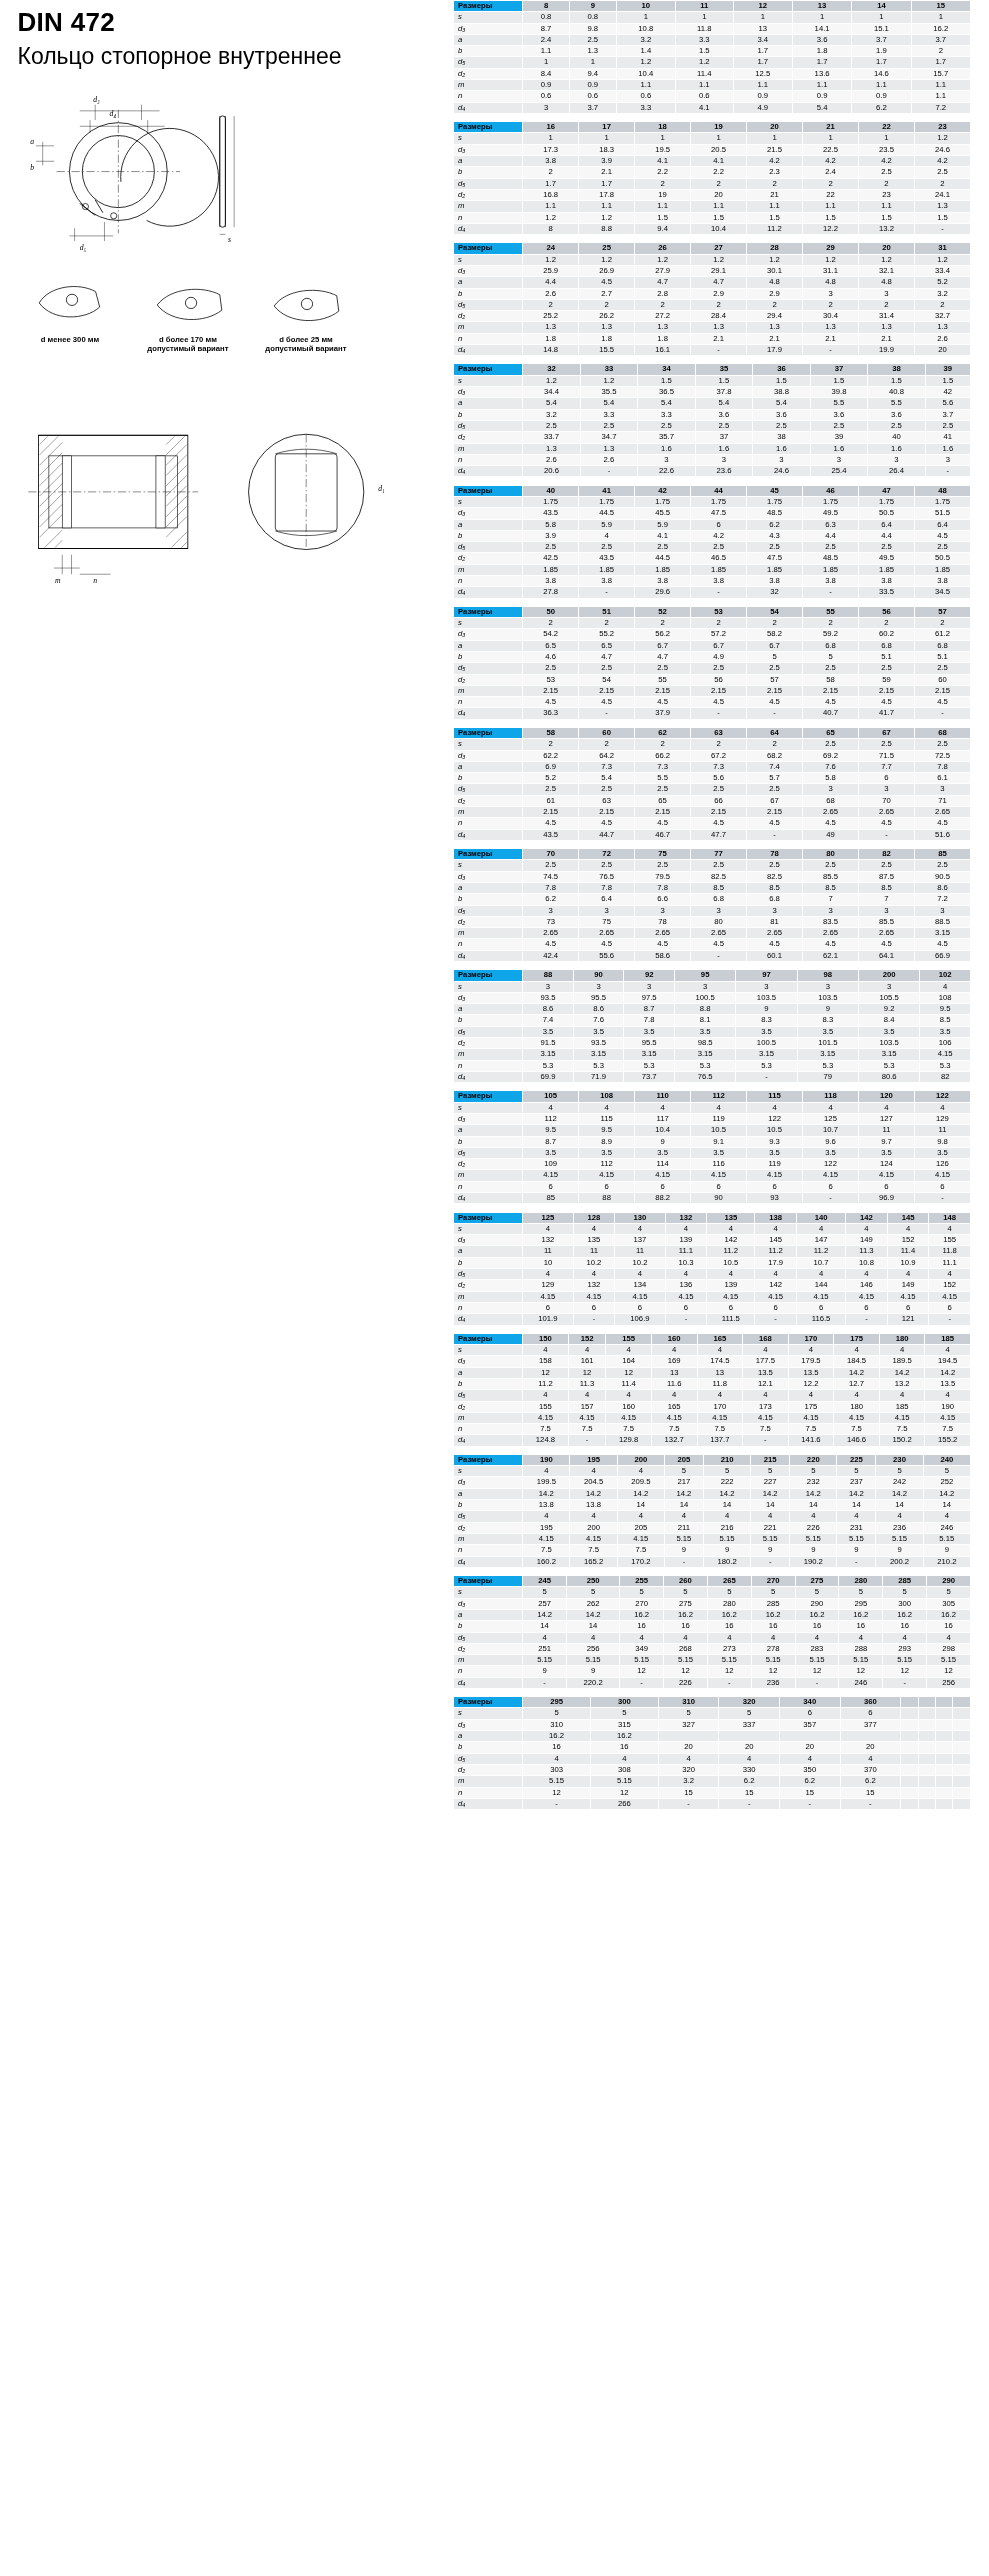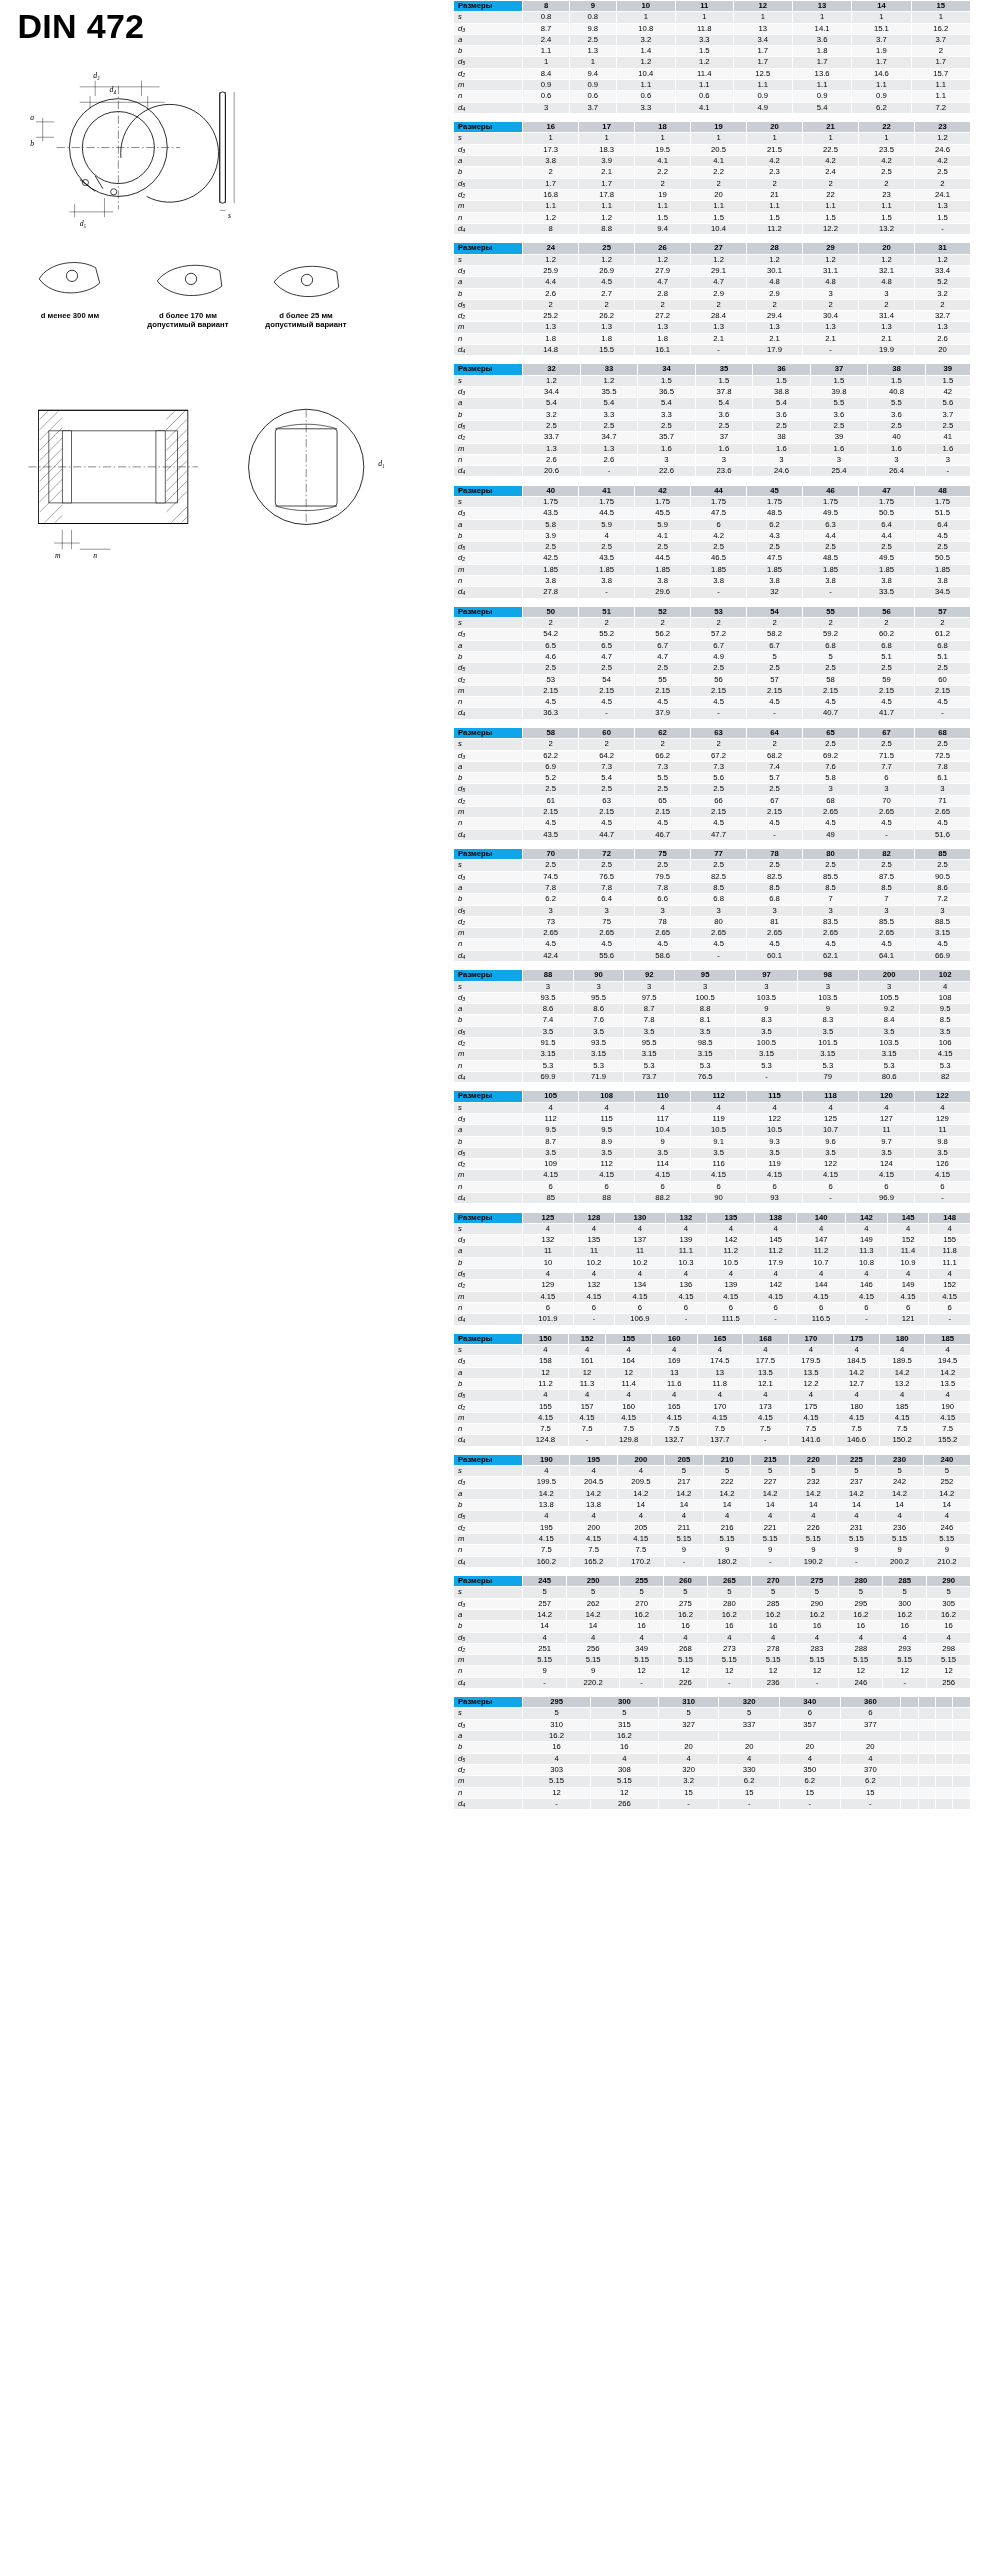--- a/index.html
+++ b/index.html
@@ -1,21 +1,21 @@
 <!DOCTYPE html>
 <html style="font-size:8.2px"><head>
 <meta charset="utf-8">
 <style>
   html,body{margin:0;padding:0;background:#ffffff;}
   body{width:989px;height:2603px;font-family:"Liberation Sans",sans-serif;color:#000;position:relative;}
   .page{position:relative;width:989px;height:2603px;}
 
   
   .left{position:absolute;left:0;top:0;width:453px;}
-  .title{font-size:34px;font-weight:bold;letter-spacing:0.3px;margin:7.2px 0 0 17.5px;}
+  .title{font-size:26px;font-weight:bold;letter-spacing:0.3px;margin:7.2px 0 0 17.5px;}
   .subtitle{font-size:23px;margin:5.2px 0 0 17.5px;font-weight:normal;}
 
   .figtop{position:relative;margin:13.4px 0 0 17.5px;width:422px;height:170px;}
   .figmid{position:relative;margin:13.4px 0 0 17.5px;width:422px;height:118px;font-weight:bold;}
   .figbot{position:relative;margin:18.5px 0 0 17.5px;width:422px;height:289px;}
 
   
   .tables{position:absolute;left:453px;top:0;width:536px;}
   table.t{border-collapse:collapse;width:518px;margin:0 0 7.2px 0;font-size:7.7px;}
   table.t td,table.t th{border:0.5px solid #ffffff;height:10.3px;line-height:10.3px;padding:0 2.1px;text-align:center;}
@@ -26,20 +26,21 @@
   table.t tr.hdr td.lbl{background:#0ea5e9;font-style:normal;font-weight:bold;text-align:left;}
 </style>
 </head>
 <body>
 
 <div class="page">
 
   <div class="left">
 
     <div class="title">DIN 472</div>
+    <div class="subtitle">Кольцо стопорное внутреннее</div>
 
     <div class="figtop">
       <svg width="422" height="170" viewBox="0 0 820 330">
         <g stroke="#000" fill="none" stroke-width="1.6">
 
           <path d="M 200 190
                    A 95 95 0 1 1 250 265"></path>
 
           <circle cx="195" cy="170" r="95"></circle>
           <circle cx="195" cy="170" r="70"></circle>

